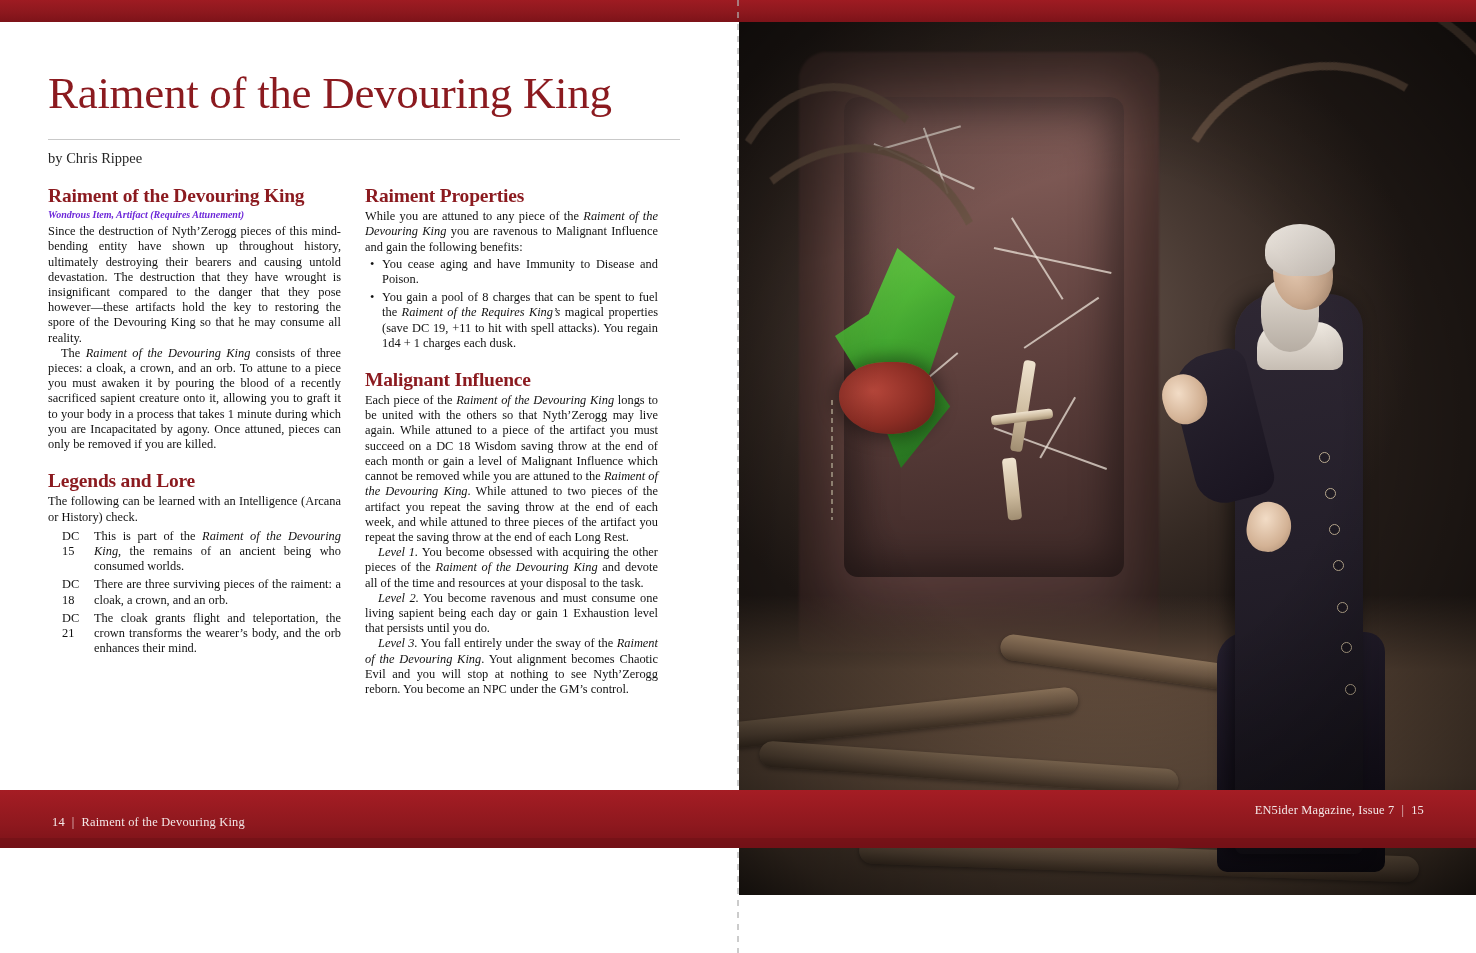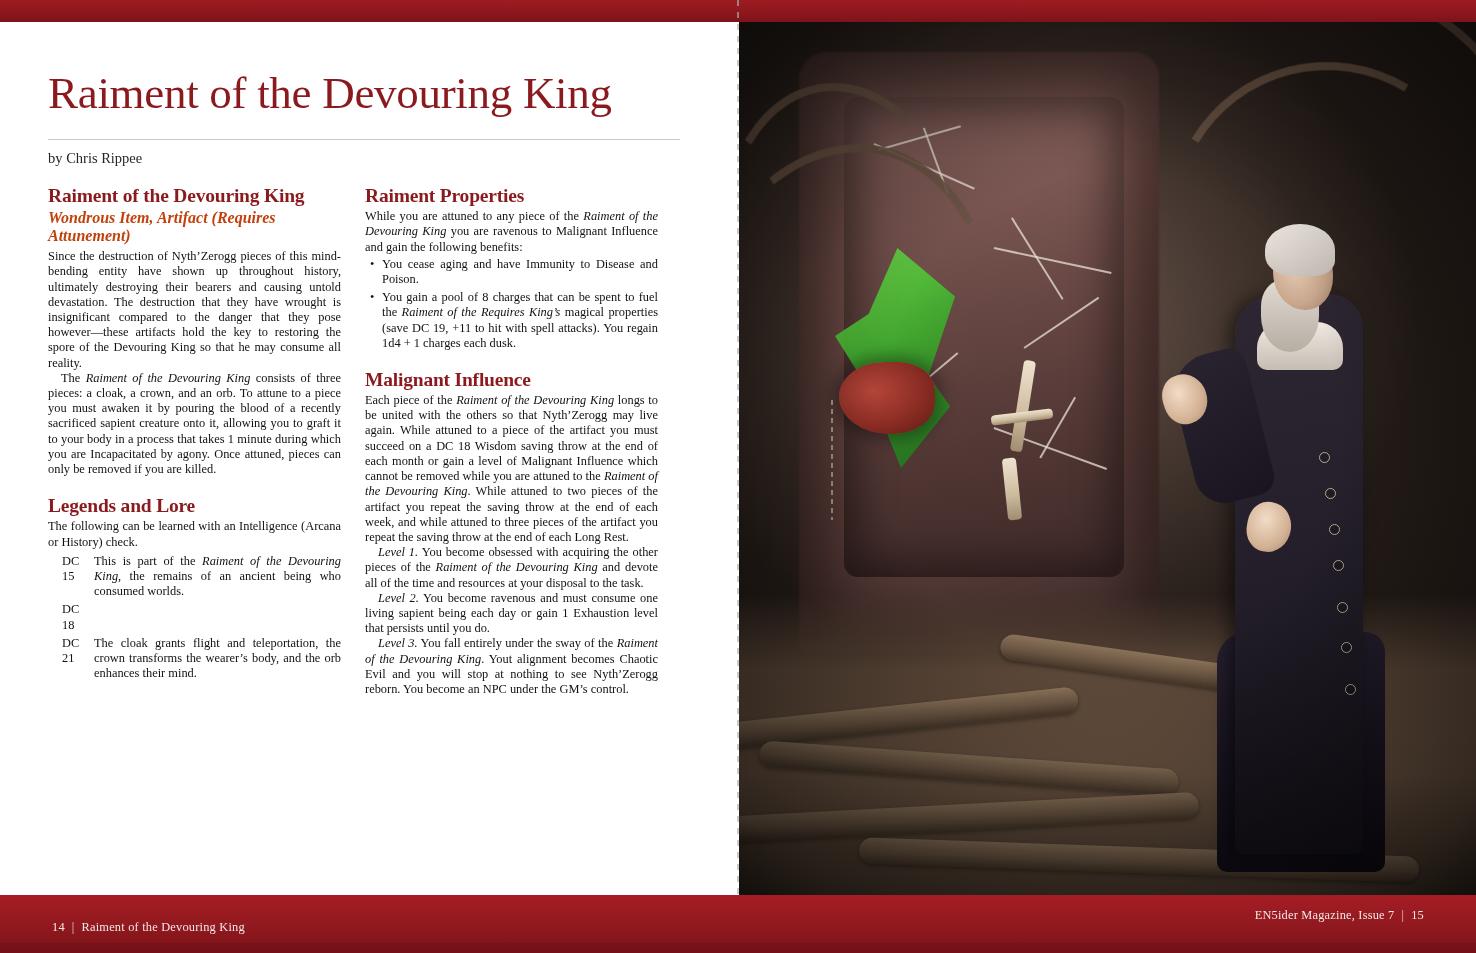--- a/index.html
+++ b/index.html
@@ -9,21 +9,21 @@
   }
   body {
     width: 1476px;
     height: 953px;
     overflow: hidden;
     font-family: "Liberation Serif", serif;
   }
   .spread {
     position: relative;
     width: 1476px;
-    height: 953px;
+    height: 848px;
     background: #ffffff;
   }
 
   
   .band-top {
     position: absolute;
     left: 0; top: 0;
     width: 1476px; height: 22px;
     background: linear-gradient(180deg, #9e1b22 0%, #8d181e 55%, #7d1319 100%);
   }
@@ -101,24 +101,24 @@
   h2.sec {
     font-family: "Liberation Serif", serif;
     color: #8b1a1f;
     font-size: 19.5px;
     font-weight: 700;
     margin: 0 0 2px 0;
     letter-spacing: -0.2px;
   }
   h2.sec.spaced { margin-top: 18px; }
   .subtitle {
-    font-size: 16px;
+    font-size: 10px;
     font-weight: bold;
     font-style: italic;
-    color: #c2410c;
+    color: #6d28d9;
     margin: 0 0 4px 0;
   }
   p.body {
     font-size: 12.4px;
     line-height: 15.2px;
     color: #111111;
     text-align: justify;
     margin: 0 0 0 0;
     hyphens: auto;
   }
@@ -391,20 +391,21 @@
 
         <div class="dc-list">
 
           <div class="dc-row">
             <div class="dc-key">DC 15</div>
             <div class="dc-val"><span>This is part of the </span><span class="ital">Raiment of the Devouring King</span><span>, the remains of an ancient being who consumed worlds.</span></div>
           </div>
 
           <div class="dc-row">
             <div class="dc-key">DC 18</div>
+            <div class="dc-val"><span>There are three surviving pieces of the raiment: a cloak, a crown, and an orb.</span></div>
           </div>
 
           <div class="dc-row">
             <div class="dc-key">DC 21</div>
             <div class="dc-val"><span>The cloak grants flight and teleportation, the crown transforms the wearer’s body, and the orb enhances their mind.</span></div>
           </div>
 
         </div>
       </div>
 

